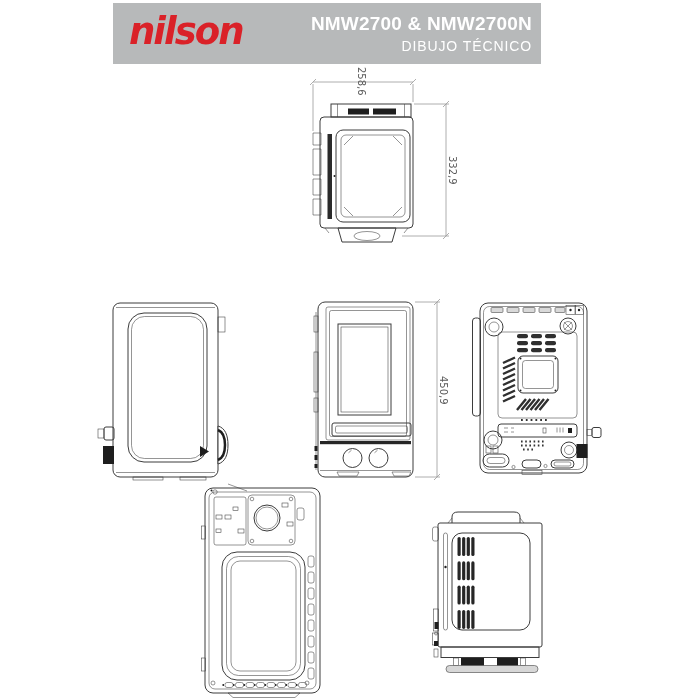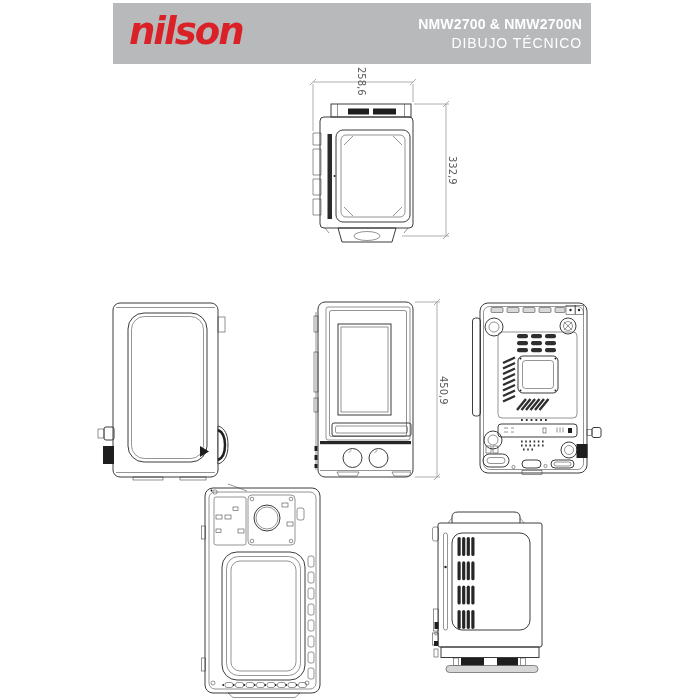--- a/index.html
+++ b/index.html
@@ -1,25 +1,25 @@
 <!DOCTYPE html>
 <html style="--page-bg: #ffffff; --band-color: #b7b9ba; --logo-color: #da2128; --header-text-color: #ffffff; --line-color: #3c3c3c; --dim-color: #9a9a9a; --dim-text-color: #5a5a5a;"><head>
 <meta charset="utf-8">
 <style>
   html,body{margin:0;padding:0;background:#fff;}
   .page{position:relative;width:700px;height:700px;background:var(--page-bg,#ffffff);
         overflow:hidden;font-family:"Liberation Sans",sans-serif;}
-  .header-band{position:absolute;left:113px;top:3px;width:478px;height:61px;
+  .header-band{position:absolute;left:113px;top:3px;width:428px;height:61px;
         background:var(--band-color,#b7b9ba);display:flex;align-items:center;
         justify-content:space-between;padding:0 9px 0 16px;box-sizing:border-box;}
   .logo{font-family:"DejaVu Sans",sans-serif;font-weight:bold;font-style:italic;
         font-size:37px;line-height:1;color:var(--logo-color,#da2128);
         letter-spacing:-2px;padding-bottom:4px;}
   .header-right{text-align:right;color:var(--header-text-color,#ffffff);}
-  .model{font-size:14px;font-weight:bold;letter-spacing:.2px;}
+  .model{font-size:19px;font-weight:bold;letter-spacing:.2px;}
   .subtitle{font-size:14px;letter-spacing:.9px;margin-top:3px;}
   svg.drawing{position:absolute;left:0;top:0;}
   
   .s  {fill:none;stroke:var(--line-color,#3c3c3c);stroke-width:1;}
   .st {fill:none;stroke:var(--line-color,#3c3c3c);stroke-width:.55;}
   .sw {fill:#ffffff;stroke:var(--line-color,#3c3c3c);stroke-width:1;}
   .swt{fill:#ffffff;stroke:var(--line-color,#3c3c3c);stroke-width:.55;}
   .gry{fill:#d9d9d9;stroke:var(--line-color,#3c3c3c);stroke-width:.55;}
   .dk {fill:#1e1e1e;stroke:none;}
   .hat{fill:none;stroke:#2f2f2f;stroke-width:2.4;}

